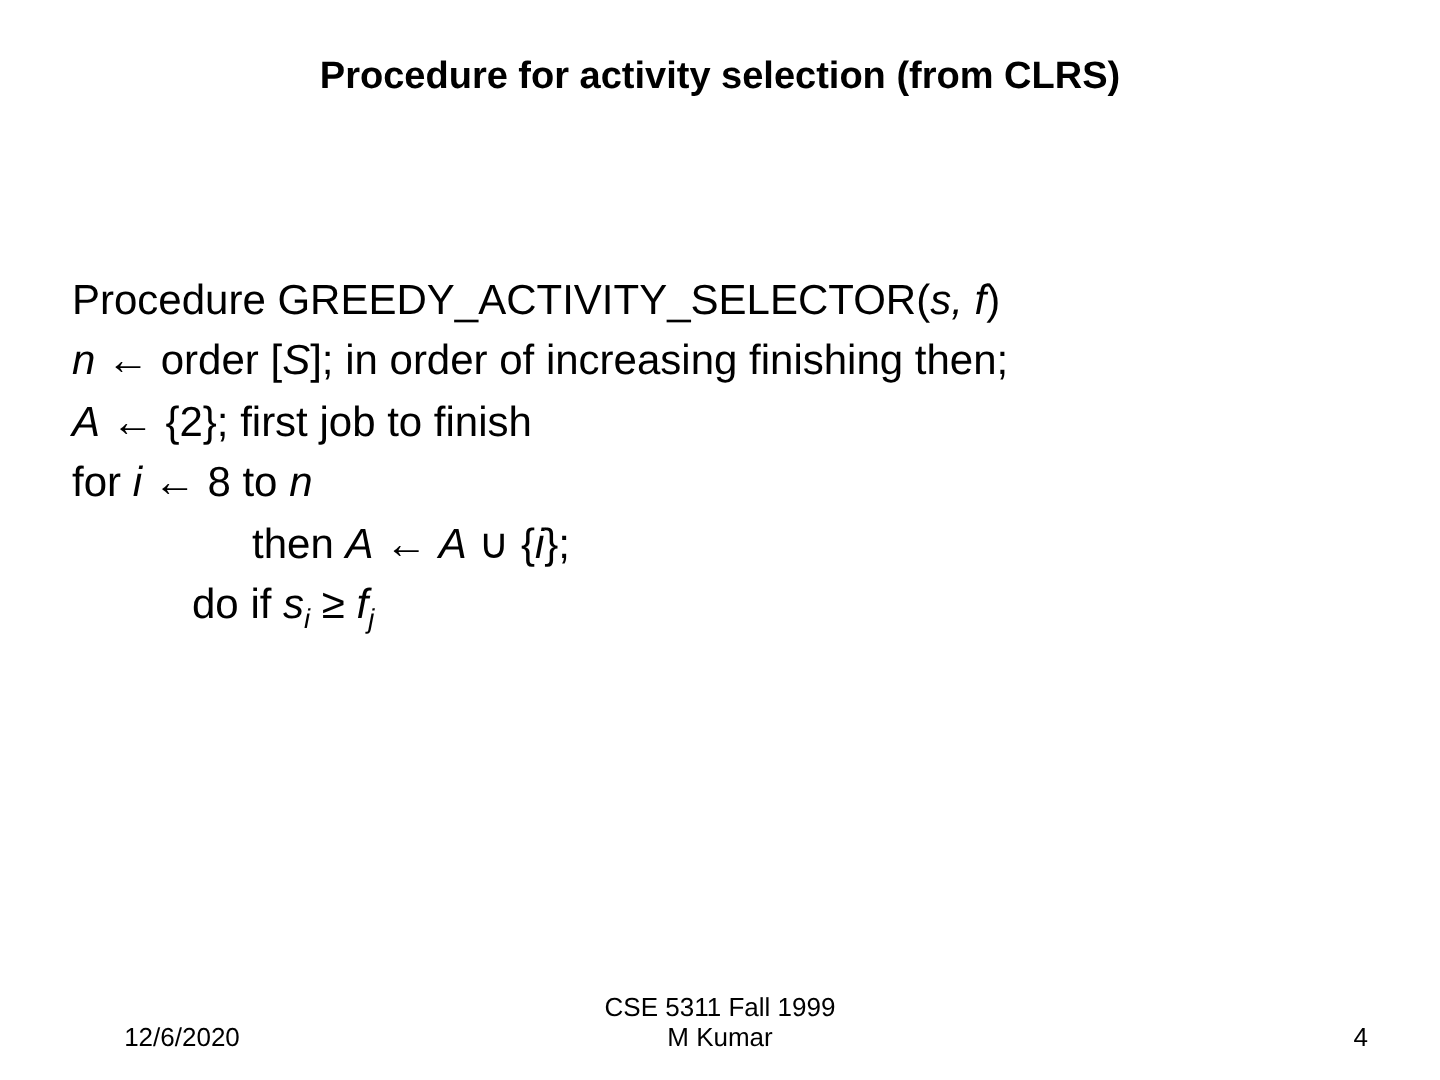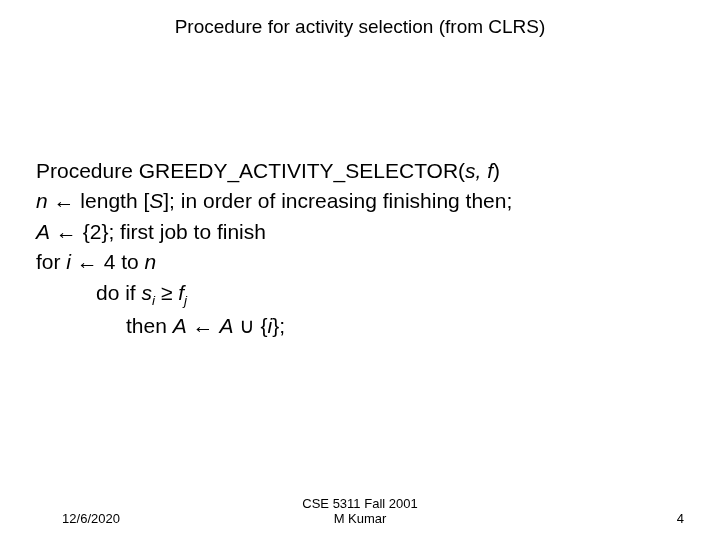--- a/index.html
+++ b/index.html
@@ -13,30 +13,30 @@
     overflow: hidden;
   }
   .slide {
     position: relative;
     width: 720px;
     height: 540px;
     box-sizing: border-box;
   }
   .title {
     position: absolute;
-    top: 16px;
+    top: 28px;
     left: 0;
     width: 720px;
     text-align: center;
-    font-weight: normal;
+    font-weight: bold;
     font-size: 19px;
   }
   .body {
     position: absolute;
-    top: 156px;
+    top: 136px;
     left: 36px;
     width: 650px;
     font-size: 21px;
     line-height: 1.45;
   }
   .body .line { white-space: nowrap; }
   .i1 { padding-left: 60px; }
   .i2 { padding-left: 90px; }
   .i3 { padding-left: 160px; }
   .it { font-style: italic; }
@@ -63,45 +63,45 @@
 
   <div class="title">Procedure for activity selection (from CLRS)</div>
 
   <div class="body">
 
     <div class="line">
       <span>Procedure GREEDY_ACTIVITY_SELECTOR(</span><span class="it">s, f</span><span>)</span>
     </div>
 
     <div class="line">
-      <span class="it">n</span><span class="arrow"> ← </span><span>length [</span><span class="it">S</span><span>]; in order of increasing finishing then;</span>
+      <span class="it">n</span><span class="arrow"> ← </span><span>order [</span><span class="it">S</span><span>]; in order of increasing finishing then;</span>
     </div>
 
     <div class="line">
       <span class="it">A</span><span class="arrow"> ← </span><span> {2}; first job to finish</span>
     </div>
 
 
     <div class="line">
-      <span>for </span><span class="it">i</span><span class="arrow"> ← </span><span> 4 to </span><span class="it">n</span>
+      <span>for </span><span class="it">i</span><span class="arrow"> ← </span><span> 8 to </span><span class="it">n</span>
+    </div>
+
+    <div class="line i2">
+      <span>then </span><span class="it">A</span><span class="arrow"> ← </span><span class="it">A</span><span> ∪ {</span><span class="it">i</span><span>};</span>
     </div>
 
     <div class="line i1">
       <span>do if </span><span class="it">s</span><span class="sub">i</span><span> ≥ </span><span class="it">f</span><span class="sub">j</span>
-    </div>
-
-    <div class="line i2">
-      <span>then </span><span class="it">A</span><span class="arrow"> ← </span><span class="it">A</span><span> ∪ {</span><span class="it">i</span><span>};</span>
     </div>
 
 
   </div>
 
   <div class="footer">
     <div class="left">12/6/2020</div>
     <div class="center">
-      <div>CSE 5311 Fall 2001</div>
+      <div>CSE 5311 Fall 1999</div>
       <div>M Kumar</div>
     </div>
     <div class="right">4</div>
   </div>
 
 </div>
 
 </body></html>

